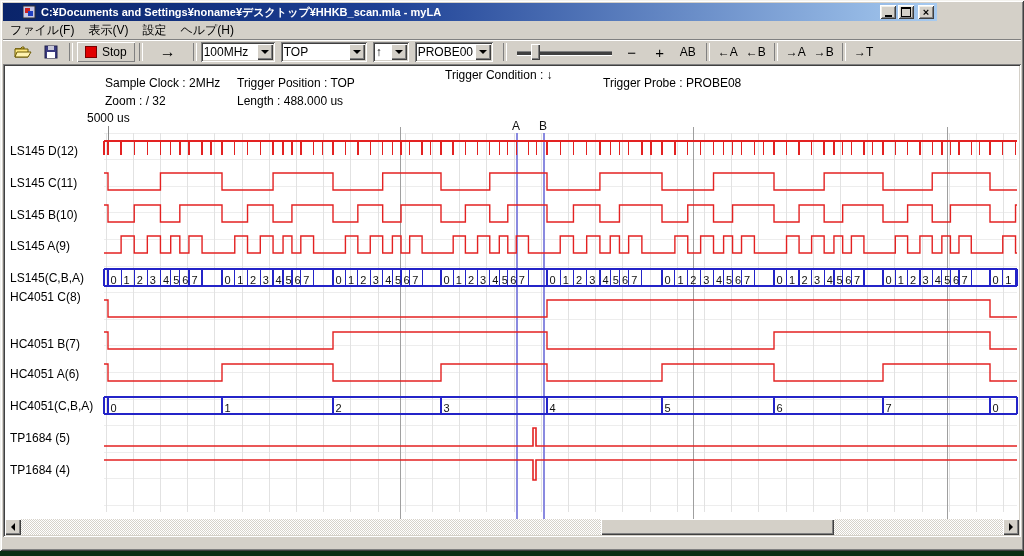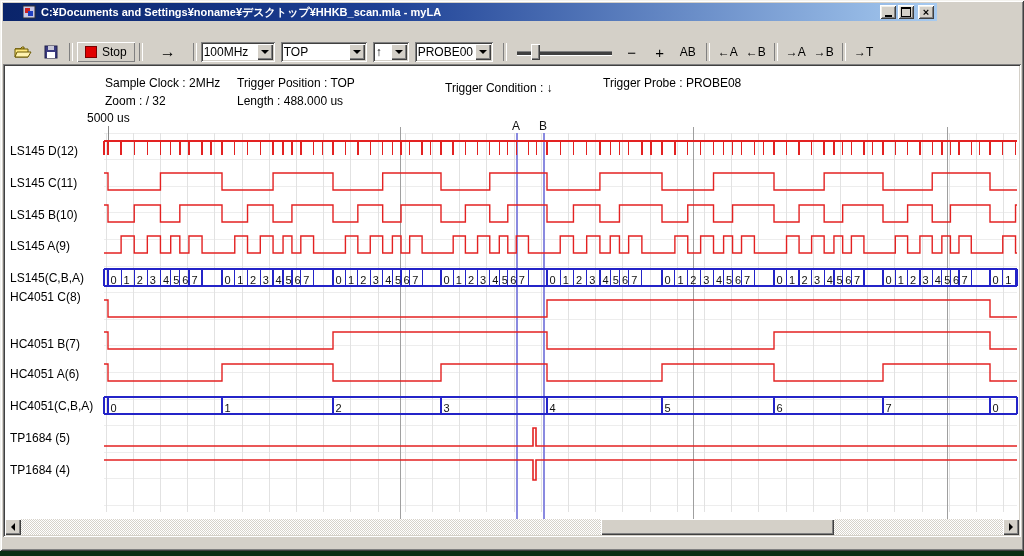--- a/index.html
+++ b/index.html
@@ -86,20 +86,26 @@
     <span class="title-text">C:¥Documents and Settings¥noname¥デスクトップ¥HHKB_scan.mla - myLA</span>
     <span class="tb-btn">
         <span class="glyph-min"></span>
       </span>
     <span class="tb-btn">
         <span class="glyph-max"></span>
       </span>
     <span class="tb-btn" style="margin-left:2px;margin-right:3px;">×</span>
   </div>
 
+  <div class="menubar">
+    <span class="menu-item">ファイル(F)</span>
+    <span class="menu-item">表示(V)</span>
+    <span class="menu-item">設定</span>
+    <span class="menu-item">ヘルプ(H)</span>
+  </div>
 
   <div class="toolbar">
     <span style="width:6px"></span>
     <span class="tool-btn">
       <svg width="18" height="14">
           <path d="M1 4 h5 l2 -2 h2 v2 h-9 z" fill="#ffe97f" stroke="#6b5900"></path>
           <path d="M1 4 h13 v8 h-13 z" fill="#ffe97f" stroke="#6b5900"></path>
           <path d="M3 7 h14 l-3 5 h-13 z" fill="#fff3b0" stroke="#6b5900"></path>
         </svg>
     </span>
@@ -156,21 +162,21 @@
     <span class="tsep"></span>
     <span class="tool-btn">→A</span>
     <span class="tool-btn">→B</span>
     <span class="tsep"></span>
     <span class="tool-btn">→T</span>
   </div>
 
   <div class="client">
     <div class="info-text" style="left:102px;top:12px;">Sample Clock : 2MHz</div>
     <div class="info-text" style="left:234px;top:12px;">Trigger Position : TOP</div>
-    <div class="info-text" style="left:442px;top:17px;">Trigger Condition : ↓</div>
+    <div class="info-text" style="left:442px;top:4px;">Trigger Condition : ↓</div>
     <div class="info-text" style="left:600px;top:12px;">Trigger Probe : PROBE08</div>
     <div class="info-text" style="left:102px;top:30px;">Zoom : /  32</div>
     <div class="info-text" style="left:234px;top:30px;">Length : 488.000 us</div>
     <div class="info-text" style="left:84px;top:47px;font-size:12px;">5000 us</div>
 
     <div id="channel-labels">
         <div class="chan-label" style="top: 80px;">LS145 D(12)</div>
         <div class="chan-label" style="top: 112px;">LS145 C(11)</div>
         <div class="chan-label" style="top: 144px;">LS145 B(10)</div>
         <div class="chan-label" style="top: 175px;">LS145 A(9)</div>

